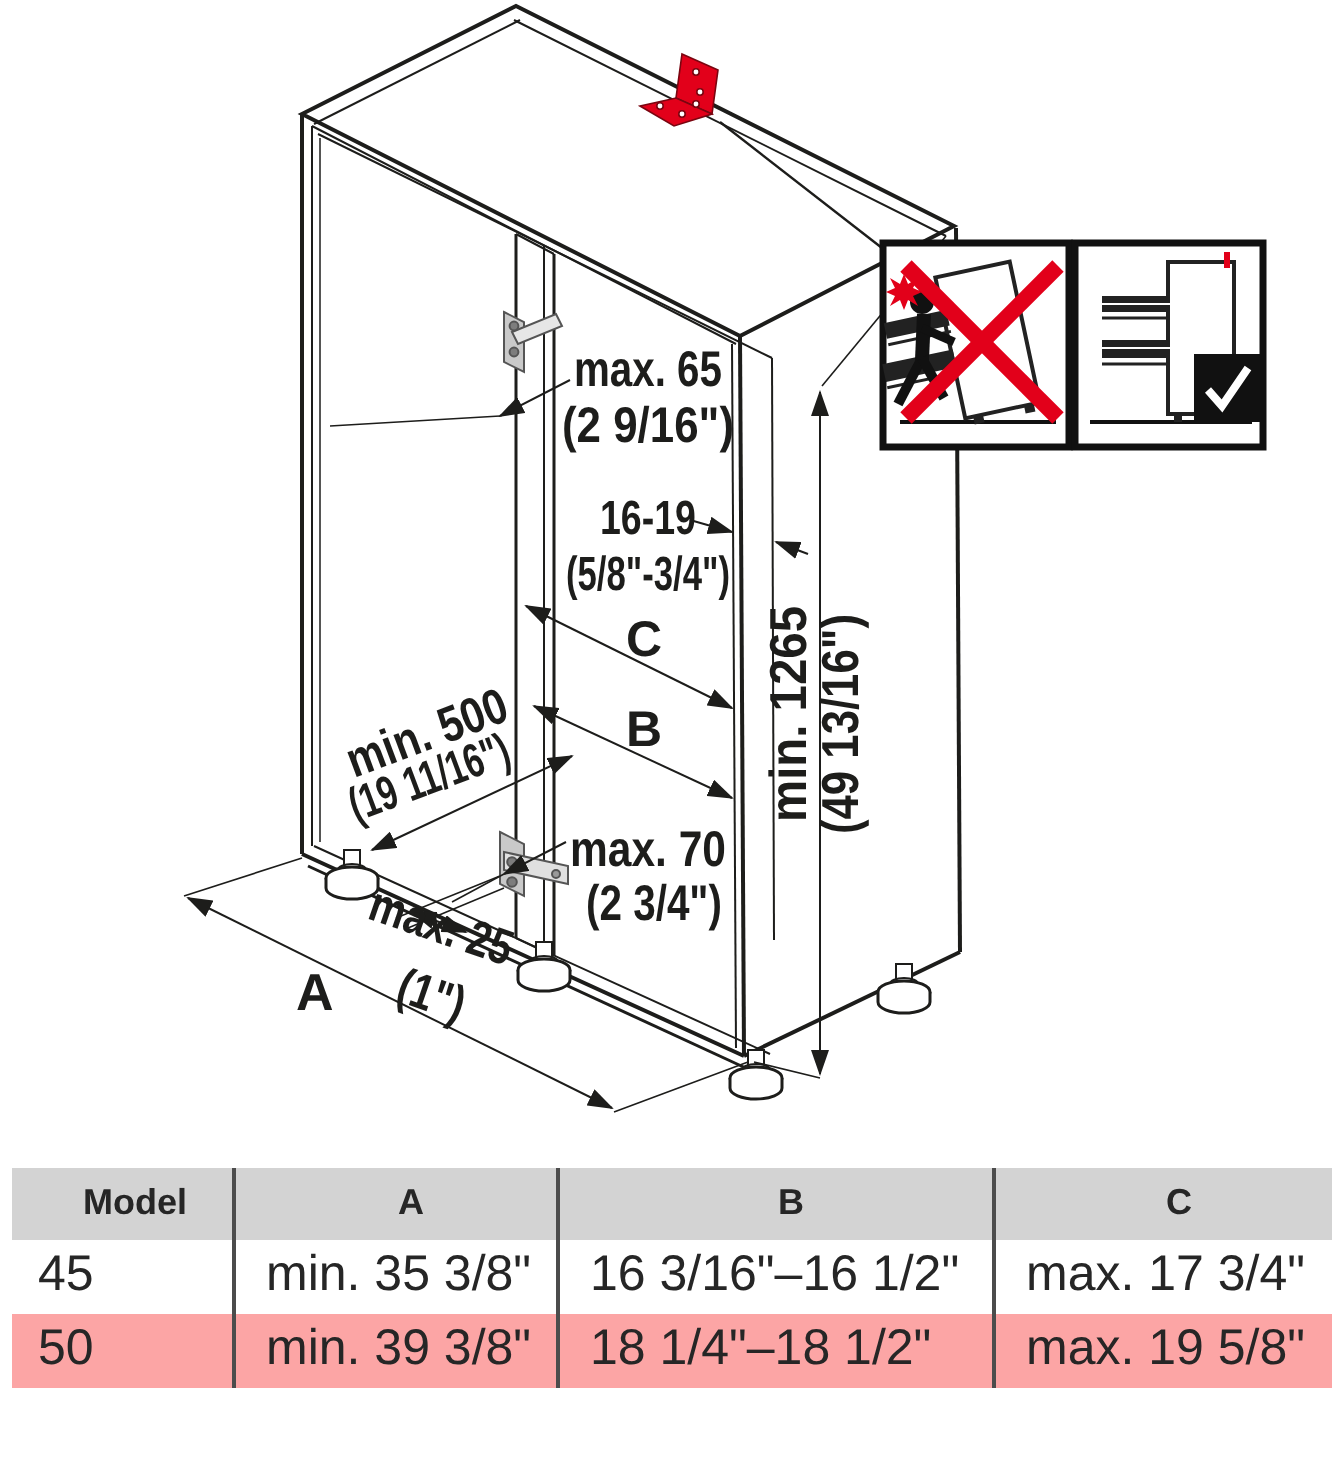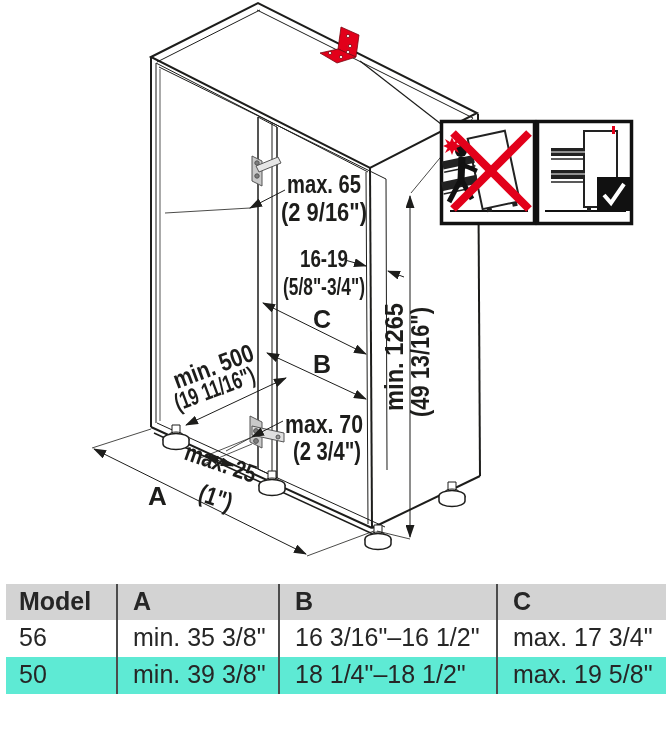--- a/index.html
+++ b/index.html
@@ -4,25 +4,25 @@
 <style>
   html,body{margin:0;padding:0;background:#ffffff;}
   body{width:672px;height:730px;position:relative;overflow:hidden;
        font-family:"Liberation Sans",sans-serif;}
   .diagram-wrap{position:absolute;left:0;top:0;width:583px;height:585px;}
   svg text{font-family:"Liberation Sans",sans-serif;font-weight:bold;fill:#1d1d1b;}
   .table-wrap{position:absolute;left:6px;top:584px;width:660px;}
   table{border-collapse:collapse;width:660px;table-layout:fixed;
         font-family:"Liberation Sans",sans-serif;color:#262626;}
   th,td{text-align:left;overflow:hidden;white-space:nowrap;}
-  th{background:#d3d3d3;font-weight:bold;font-size:25px;height:34px;padding:0 0 2px 15px;}
+  th{background:#d3d3d3;font-weight:bold;font-size:18px;height:34px;padding:0 0 2px 15px;text-align:center;}
   td{font-size:25px;height:35px;padding:0 0 2px 15px;font-weight:normal;}
   th:first-child,td:first-child{padding-left:13px;}
   th+th,td+td{border-left:2px solid #4c4c4c;}
-  tbody tr:nth-child(2){background:#5eead4;}
+  tbody tr:nth-child(2){background:#fca5a5;}
 </style>
 </head>
 <body>
 
 <div class="diagram-wrap">
 <svg width="672" height="585" viewBox="0 0 672 585">
   <defs>
     <marker id="ah" markerUnits="userSpaceOnUse" markerWidth="13" markerHeight="9" refX="12" refY="4.5" orient="auto-start-reverse">
       <path d="M0,0 L13,4.5 L0,9 Z" fill="#1d1d1b"></path>
     </marker>
@@ -226,21 +226,21 @@
     <thead>
       <tr>
         <th>Model</th>
         <th>A</th>
         <th>B</th>
         <th>C</th>
       </tr>
     </thead>
     <tbody>
       <tr>
-        <td>56</td>
+        <td>45</td>
         <td>min. 35 3/8"</td>
         <td>16 3/16"–16 1/2"</td>
         <td>max. 17 3/4"</td>
       </tr>
       <tr>
         <td>50</td>
         <td>min. 39 3/8"</td>
         <td>18 1/4"–18 1/2"</td>
         <td>max. 19 5/8"</td>
       </tr>

